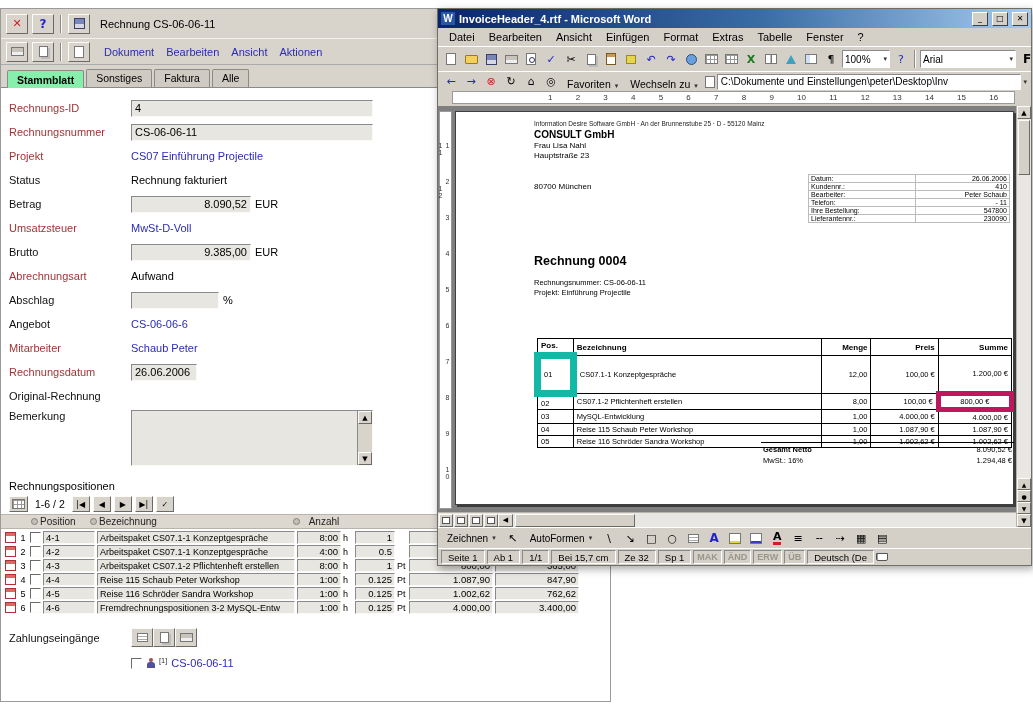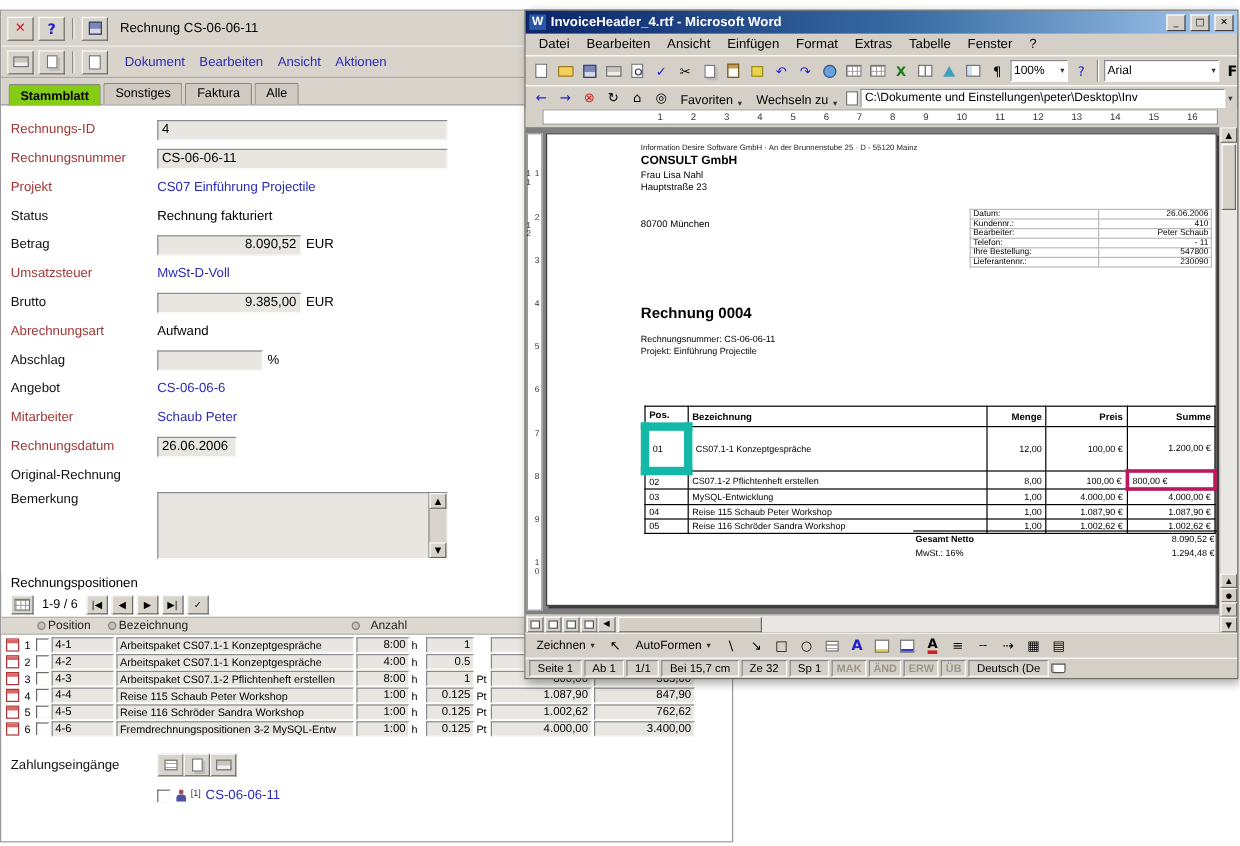--- a/index.html
+++ b/index.html
@@ -14,21 +14,21 @@
   .bar2{height:26px;border-bottom:1px solid #aaa}
   .btn16{width:22px;height:20px;background:#d8d4cc;border:1px solid;border-color:#fcfbf8 #6a6a66 #6a6a66 #fcfbf8;display:inline-flex;align-items:center;justify-content:center;flex:none;font-family:"DejaVu Sans",sans-serif}
   .vsep{width:2px;height:18px;border-left:1px solid #8a8a86;border-right:1px solid #fcfbf8;margin:0 2px;flex:none}
   .x-red{color:#c22;font-weight:bold;font-size:11px}
   .q-blue{color:#22c;font-weight:bold;font-size:12px}
   .apptitle{font-size:11px;margin-left:6px}
   .appmenu{display:flex;gap:12px;margin-left:10px}
   .appmenu a{color:#2b2bb4;font-size:11px;text-decoration:none;cursor:pointer}
   .tabs{display:flex;gap:2px;background:#d8d4cc;padding:4px 6px 0 6px;height:23px;border-bottom:1px solid #8a8a86}
   .tab{font-size:10.5px;padding:2px 9px;background:#cfcbc2;border:1px solid #8a8a86;border-bottom:none;border-radius:2px 2px 0 0;cursor:pointer}
-  .tab.active{background:#84cc16;position:relative;top:1px;padding-top:3px;font-weight:bold}
+  .tab.active{background:#86efac;position:relative;top:1px;padding-top:3px;font-weight:bold}
 
   .form{padding:10px 8px 4px 8px;background:#fff}
   .frow{display:flex;align-items:center;height:20px;margin-bottom:4px}
   .frow.memo-row{height:60px;align-items:flex-start}
   .flabel{width:122px;flex:none;font-size:11px;color:#111}
   .flabel.req{color:#a13535}
   .inp{background:#e8e6e0;border:1px solid;border-color:#8a8a8e #fbfaf7 #fbfaf7 #8a8a8e;height:17px;font-size:11px;display:inline-flex;align-items:center;padding:0 3px;overflow:hidden;white-space:nowrap;flex:none}
   .inp.num{justify-content:flex-end}
   .w242{width:242px}.w120{width:120px}.w88{width:88px}.w66{width:66px}.w70{width:70px}
   .ftext{font-size:11px}
@@ -239,21 +239,21 @@
         </span>
       </div>
     </div>
 
     <div class="seclabel">Rechnungspositionen</div>
 
     <div class="pager">
       <span class="btn14">
           <span class="gridsm"></span>
         </span>
-      <span class="pagetext">1-9 / 6</span>
+      <span class="pagetext">1-6 / 2</span>
       <span class="btn14">|◀</span>
       <span class="btn14">◀</span>
       <span class="btn14">▶</span>
       <span class="btn14">▶|</span>
       <span class="btn14">✓</span>
     </div>
 
     <div class="phead">
       <span class="hsp"></span>
       <span class="sortdot"></span>
@@ -529,21 +529,21 @@
             <td style="border:1px solid #000;padding:1px 3px">CS07.1-1 Konzeptgespräche</td>
             <td style="border:1px solid #000;padding:1px 3px;text-align:right">12,00</td>
             <td style="border:1px solid #000;padding:1px 3px;text-align:right">100,00 €</td>
             <td style="border:1px solid #000;padding:13px 3px;text-align:right">1.200,00 €</td>
           </tr>
           <tr>
             <td style="border:1px solid #000;padding:1px 3px">02</td>
             <td style="border:1px solid #000;padding:1px 3px">CS07.1-2 Pflichtenheft erstellen</td>
             <td style="border:1px solid #000;padding:1px 3px;text-align:right">8,00</td>
             <td style="border:1px solid #000;padding:1px 3px;text-align:right">100,00 €</td>
-            <td style="border:3px solid #be185d;padding:1px 3px;text-align:left">800,00 €</td>
+            <td style="border:5px solid #be185d;padding:1px 3px;text-align:center">800,00 €</td>
           </tr>
           <tr>
             <td style="border:1px solid #000;padding:1px 3px">03</td>
             <td style="border:1px solid #000;padding:1px 3px">MySQL-Entwicklung</td>
             <td style="border:1px solid #000;padding:1px 3px;text-align:right">1,00</td>
             <td style="border:1px solid #000;padding:1px 3px;text-align:right">4.000,00 €</td>
             <td style="border:1px solid #000;padding:1px 3px;text-align:right">4.000,00 €</td>
           </tr>
           <tr>
             <td style="border:1px solid #000;padding:1px 3px">04</td>

